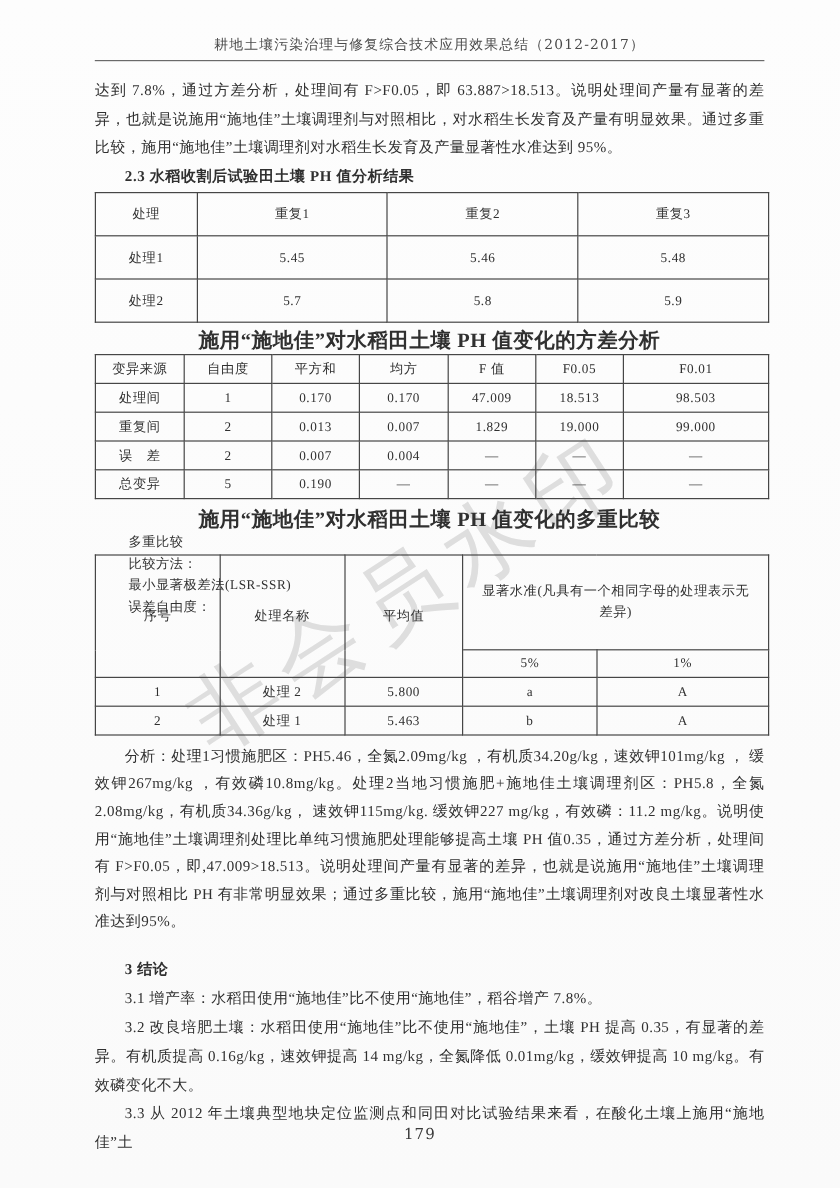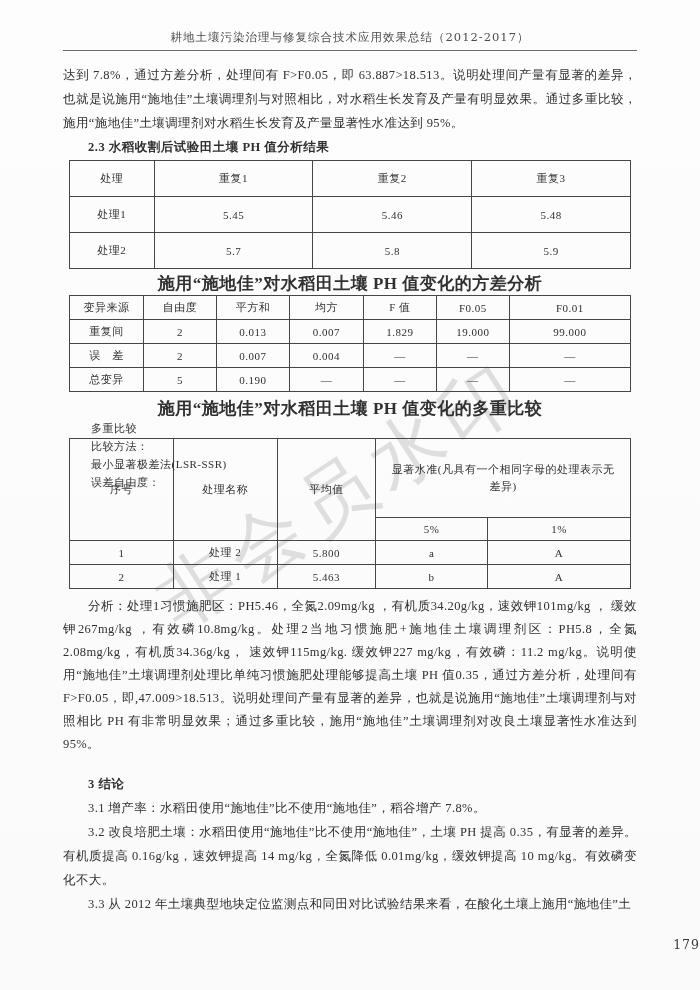--- a/index.html
+++ b/index.html
@@ -15,21 +15,21 @@
   }
   .watermark{
     position:absolute;left:115px;top:448px;width:450px;height:90px;
     z-index:0;text-align:center;
     font-size:74px;line-height:90px;letter-spacing:10px;
     color:#d7d7d7;opacity:.8;
     transform:rotate(-33deg);
     white-space:nowrap;
     pointer-events:none;
   }
-  .page-inner{position:relative;z-index:1;}
+  .page-inner{position:relative;z-index:1;padding-left:16px;}
   .page-header{
     margin:30px 63px 0 63px;
     border-bottom:1px solid #6a6a6a;
     padding-bottom:5px;
     text-align:center;
   }
   .header-title{
     font-size:11.5px;color:#4a4a4a;letter-spacing:1px;
   }
   .content{margin:12px 63px 0 63px;font-family:Liberation Serif, serif;}
@@ -66,21 +66,21 @@
     padding:0 2px;overflow:hidden;
   }
   .t1 td{height:35px;margin-top:24px;}
   .t2 td{height:23px;}
   .t3 thead tr.main td{height:78px;}
   .t3 thead tr.sub td{height:22px;}
   .t3 tbody td{height:23px;}
   .t3 .sig{padding:0 14px;line-height:17px;}
   .page-number{
     position:absolute;left:0;right:0;top:937px;z-index:1;
-    text-align:right;font-size:12.5px;color:#3a3a3a;letter-spacing:1px;
+    text-align:center;font-size:12.5px;color:#3a3a3a;letter-spacing:1px;
   }
 </style>
 </head>
 <body>
 
 <div class="page">
 
   <div class="watermark">非会员水印</div>
 
   <div class="page-inner">
@@ -142,20 +142,29 @@
             <td>变异来源</td>
             <td>自由度</td>
             <td>平方和</td>
             <td>均方</td>
             <td>F 值</td>
             <td>F0.05</td>
             <td>F0.01</td>
           </tr>
         </thead>
         <tbody>
+            <tr>
+              <td>处理间</td>
+              <td>1</td>
+              <td>0.170</td>
+              <td>0.170</td>
+              <td>47.009</td>
+              <td>18.513</td>
+              <td>98.503</td>
+            </tr>
             <tr>
               <td>重复间</td>
               <td>2</td>
               <td>0.013</td>
               <td>0.007</td>
               <td>1.829</td>
               <td>19.000</td>
               <td>99.000</td>
             </tr>
             <tr>

